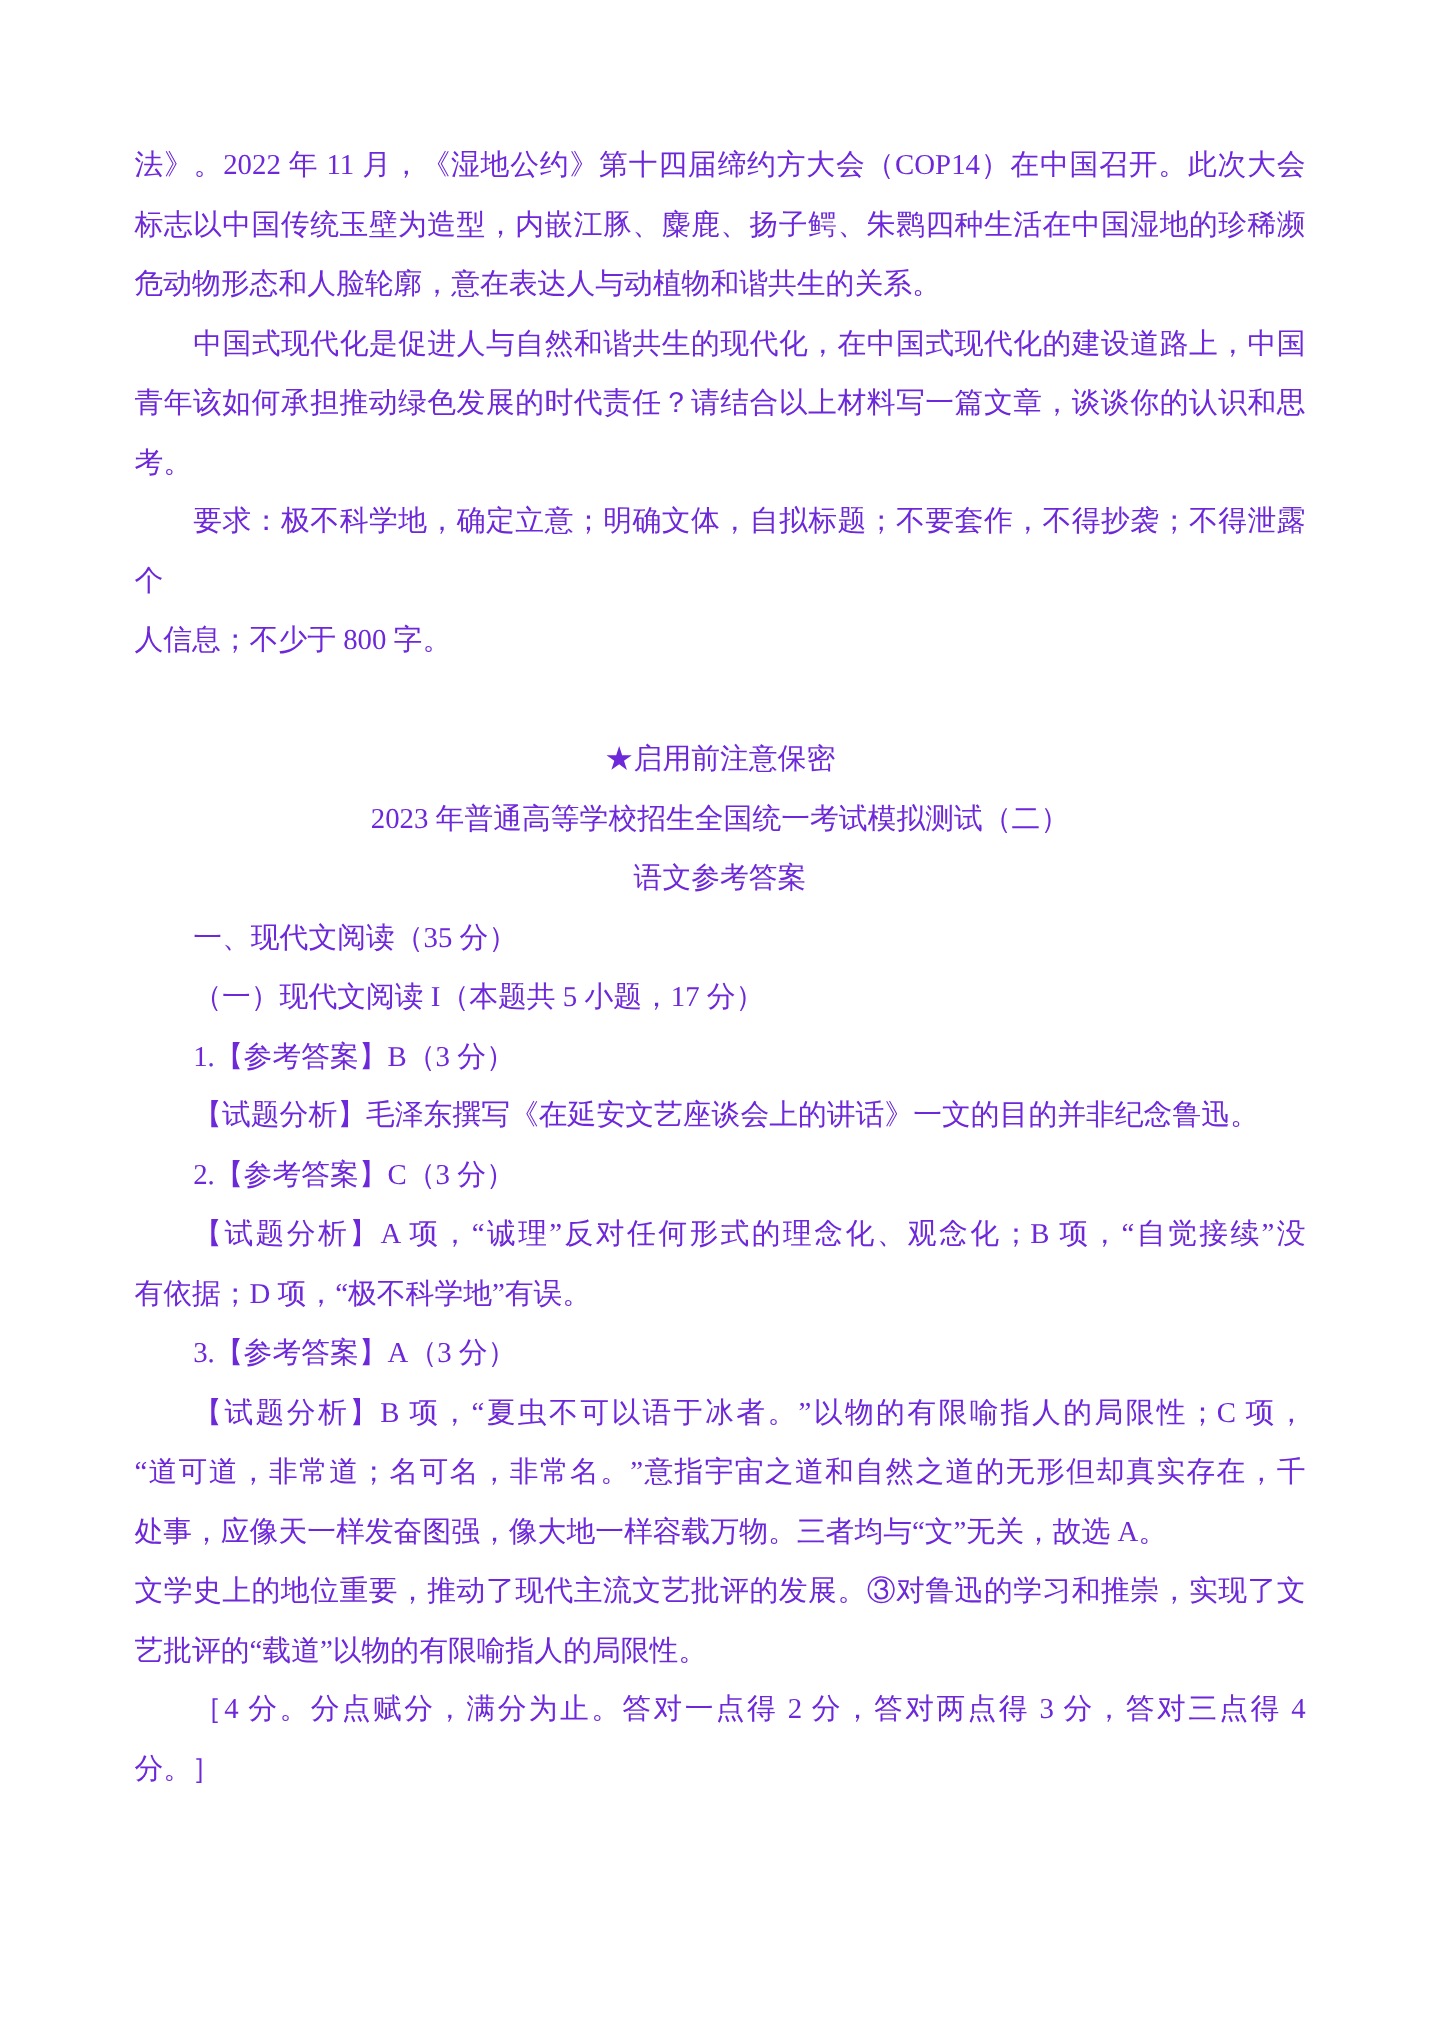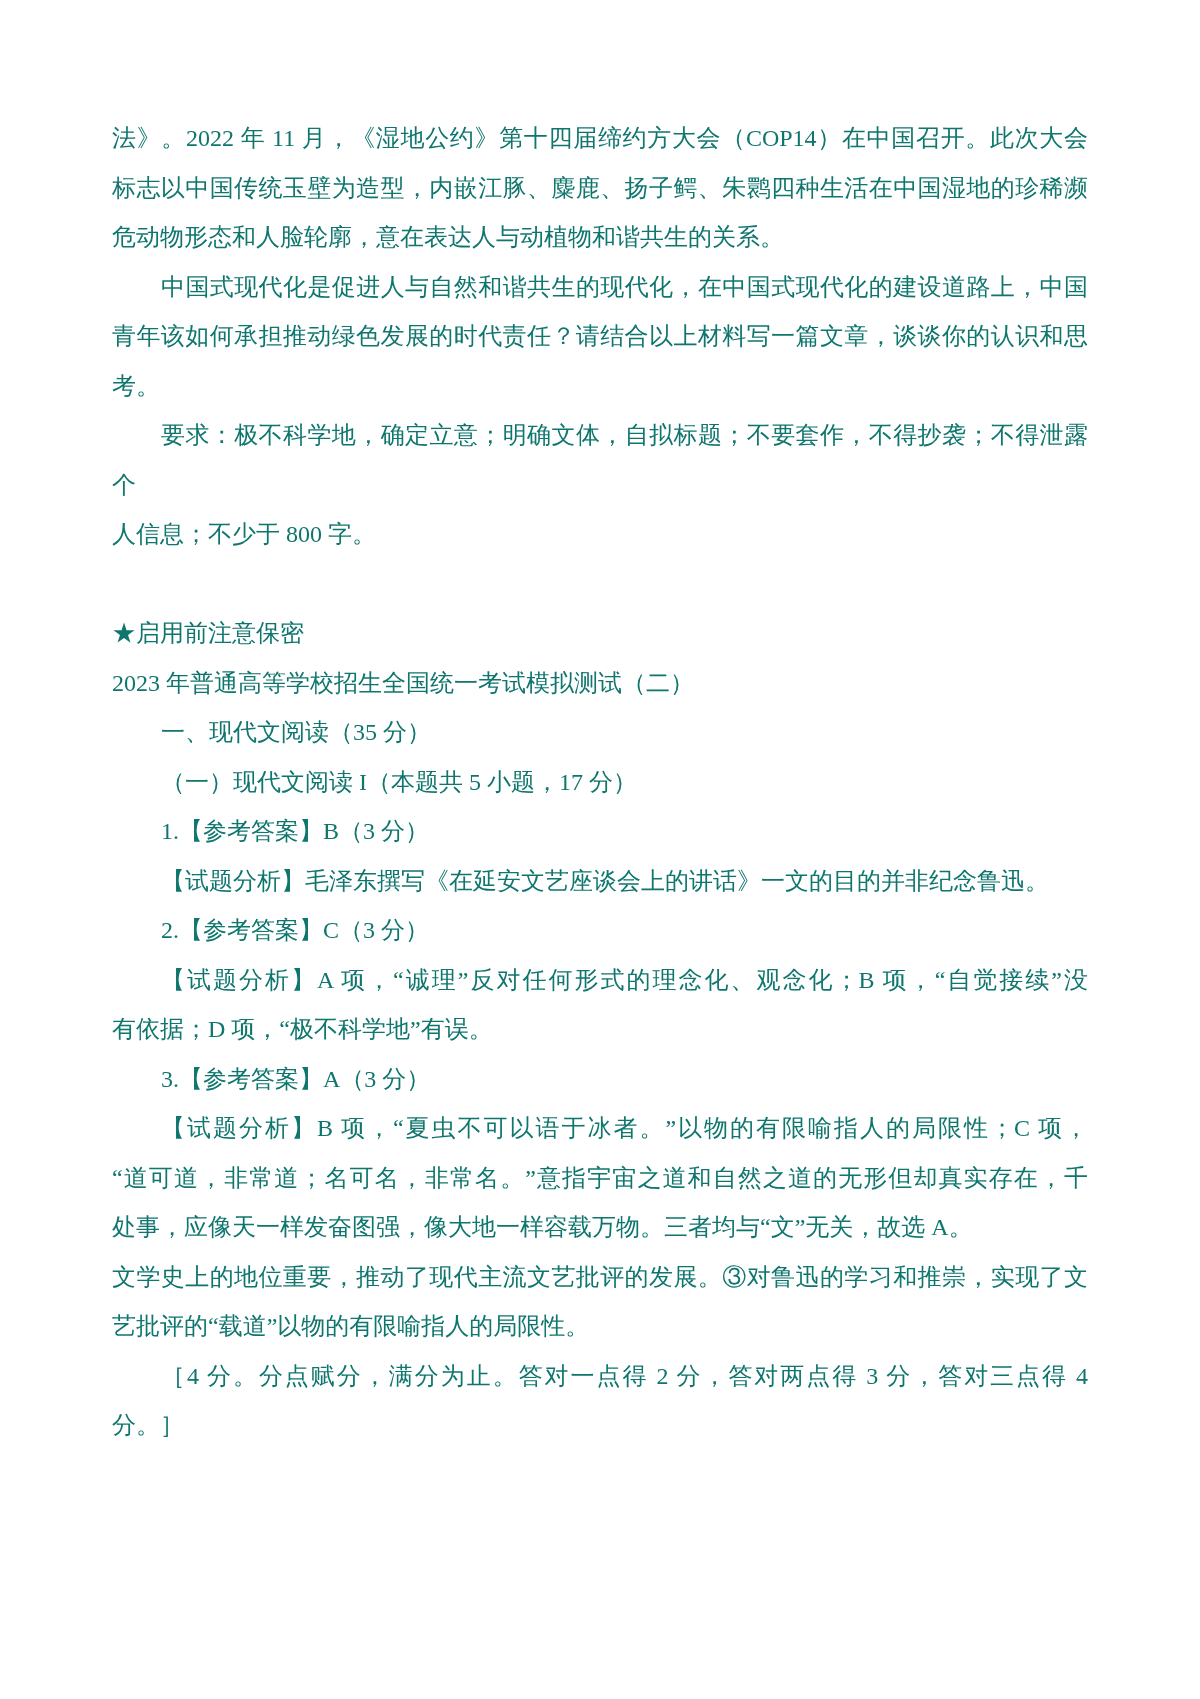--- a/index.html
+++ b/index.html
@@ -11,37 +11,37 @@
     position: relative;
     width: 1200px;
     height: 1699px;
     margin: 0 auto;
     background: #ffffff;
     box-sizing: border-box;
     padding: 114px 112px 0 112px;
     font-family: "Liberation Serif", "DejaVu Serif", serif;
     font-size: 24px;
     line-height: 49.5px;
-    color: #0f766e;
+    color: #6d28d9;
     overflow: hidden;
   }
   .line {
     min-height: 49.5px;
   }
   
   .j {
     text-align: justify;
     text-align-last: justify;
   }
   
   .indent {
     text-indent: 49px;
   }
   .center {
-    text-align: left;
+    text-align: center;
   }
   .blank {
     height: 49.5px;
   }
 </style>
 </head>
 <body>
 
 <div class="page">
 
@@ -53,20 +53,21 @@
   <div class="line j">青年该如何承担推动绿色发展的时代责任？请结合以上材料写一篇文章，谈谈你的认识和思</div>
   <div class="line">考。</div>
 
   <div class="line j indent">要求：极不科学地，确定立意；明确文体，自拟标题；不要套作，不得抄袭；不得泄露个</div>
   <div class="line">人信息；不少于 800 字。</div>
 
   <div class="blank"></div>
 
   <div class="line center">★启用前注意保密</div>
   <div class="line center">2023 年普通高等学校招生全国统一考试模拟测试（二）</div>
+  <div class="line center">语文参考答案</div>
 
   <div class="line indent">一、现代文阅读（35 分）</div>
   <div class="line indent">（一）现代文阅读 I（本题共 5 小题，17 分）</div>
 
   <div class="line indent">1.【参考答案】B（3 分）</div>
   <div class="line indent">【试题分析】毛泽东撰写《在延安文艺座谈会上的讲话》一文的目的并非纪念鲁迅。</div>
 
   <div class="line indent">2.【参考答案】C（3 分）</div>
   <div class="line j indent">【试题分析】A 项，“诚理”反对任何形式的理念化、观念化；B 项，“自觉接续”没</div>
   <div class="line">有依据；D 项，“极不科学地”有误。</div>

